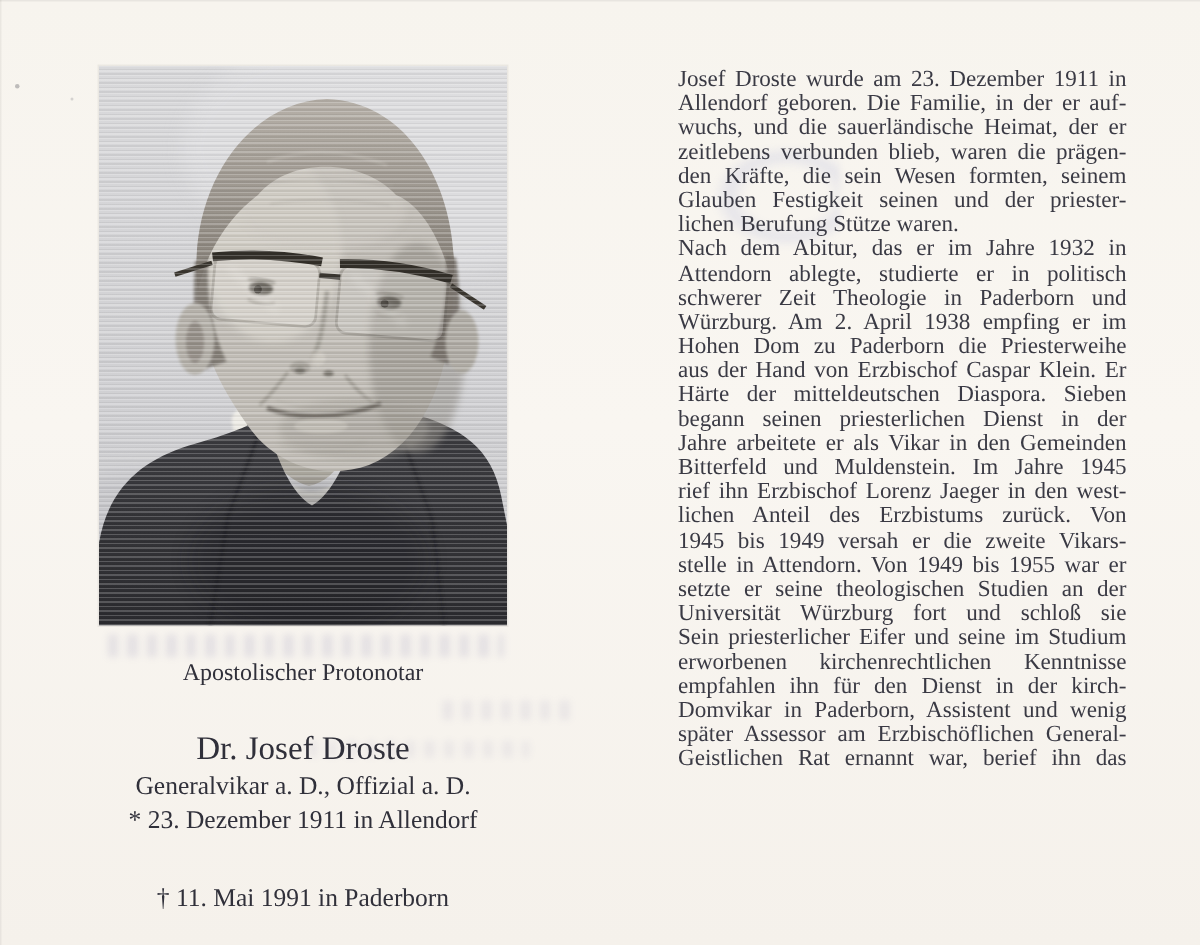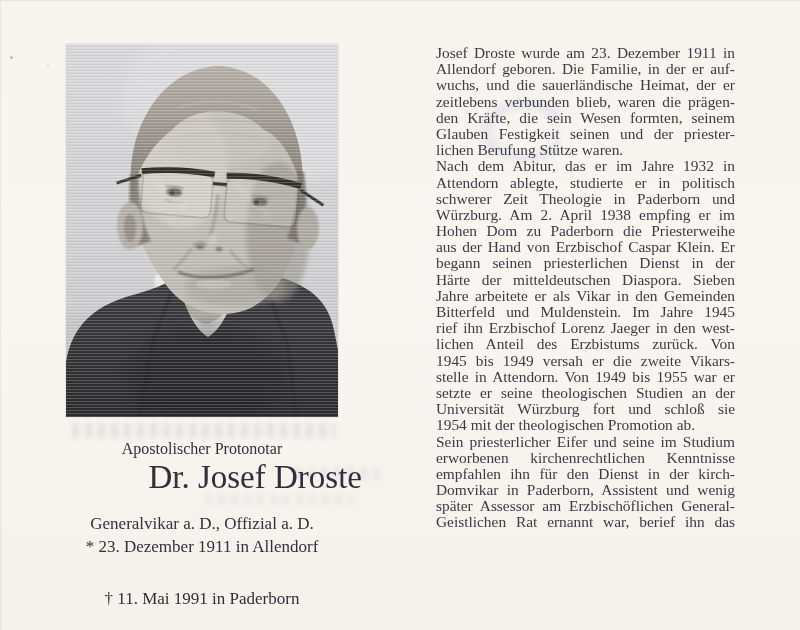--- a/index.html
+++ b/index.html
@@ -13,27 +13,27 @@
   .photo{position:absolute; left:66px; top:44px; width:272px; height:373px;
          box-shadow:0 0 0 1px rgba(0,0,0,.05);}
   .photo svg{display:block;}
   .photo::after{content:""; position:absolute; inset:0; pointer-events:none;
     background:repeating-linear-gradient(180deg, rgba(255,255,255,.20) 0 1px,
                rgba(0,0,0,0) 1px 2px, rgba(0,0,0,.05) 2px 3px);}
   
   .caption{position:absolute; left:42px; top:0; width:320px; height:494px;}
   .cap{position:absolute; width:100%; text-align:center; color:#30303a; white-space:nowrap;}
   .cap.honorific{top:440px; font-size:16px;}
-  .cap.name{top:459px; font-size:33px;text-align:right;}
+  .cap.name{top:486px; font-size:22px;}
   .cap.role1{top:496px; font-size:17px;}
   .cap.role2{top:514px; font-size:17px;}
   .cap.birth{top:537px; font-size:17px;}
   .cap.death{top:589px; font-size:17px;}
   
-  .biography{position:absolute; left:436px; top:45px; width:299px;}
+  .biography{position:absolute; left:452px; top:45px; width:299px;}
   .tline{font-size:15.4px; line-height:16.2px; height:16.2px; margin:0;
          color:#3a3a44; text-align:justify; text-align-last:justify; overflow:visible;}
   .tline.flush{text-align-last:left;}
   
   .ghost{position:absolute; pointer-events:none;}
   .ghost.stripes{background:repeating-linear-gradient(90deg, rgba(128,124,168,.32) 0 7px,
                  rgba(0,0,0,0) 7px 13px); filter:blur(2.6px);}
   .g1{left:72px; top:423px; width:264px; height:15px; opacity:.5;}
   .g2{left:295px; top:467px; width:86px; height:13px; opacity:.34;}
   .g3{left:205px; top:494px; width:148px; height:11px; opacity:.3;}
@@ -166,31 +166,30 @@
       <div class="tline">zeitlebens verbunden blieb, waren die prägen-</div>
       <div class="tline">den Kräfte, die sein Wesen formten, seinem</div>
       <div class="tline">Glauben Festigkeit seinen und der priester-</div>
       <div class="tline flush">lichen Berufung Stütze waren.</div>
       <div class="tline">Nach dem Abitur, das er im Jahre 1932 in</div>
       <div class="tline">Attendorn ablegte, studierte er in politisch</div>
       <div class="tline">schwerer Zeit Theologie in Paderborn und</div>
       <div class="tline">Würzburg. Am 2. April 1938 empfing er im</div>
       <div class="tline">Hohen Dom zu Paderborn die Priesterweihe</div>
       <div class="tline">aus der Hand von Erzbischof Caspar Klein. Er</div>
+      <div class="tline">Härte der mitteldeutschen Diaspora. Sieben</div>
       <div class="tline">begann seinen priesterlichen Dienst in der</div>
-      <div class="tline">Härte der mitteldeutschen Diaspora. Sieben</div>
       <div class="tline">Jahre arbeitete er als Vikar in den Gemeinden</div>
       <div class="tline">Bitterfeld und Muldenstein. Im Jahre 1945</div>
       <div class="tline">rief ihn Erzbischof Lorenz Jaeger in den west-</div>
       <div class="tline">lichen Anteil des Erzbistums zurück. Von</div>
       <div class="tline">1945 bis 1949 versah er die zweite Vikars-</div>
       <div class="tline">stelle in Attendorn. Von 1949 bis 1955 war er</div>
       <div class="tline">setzte er seine theologischen Studien an der</div>
       <div class="tline">Universität Würzburg fort und schloß sie</div>
-      <div class="tline flush">1954 mit der theologischen Promotion ab.</div>
       <div class="tline">Sein priesterlicher Eifer und seine im Studium</div>
       <div class="tline">erworbenen kirchenrechtlichen Kenntnisse</div>
       <div class="tline">empfahlen ihn für den Dienst in der kirch-</div>
       <div class="tline">Domvikar in Paderborn, Assistent und wenig</div>
       <div class="tline">später Assessor am Erzbischöflichen General-</div>
       <div class="tline">Geistlichen Rat ernannt war, berief ihn das</div>
     </div>
 
 </div>
 

